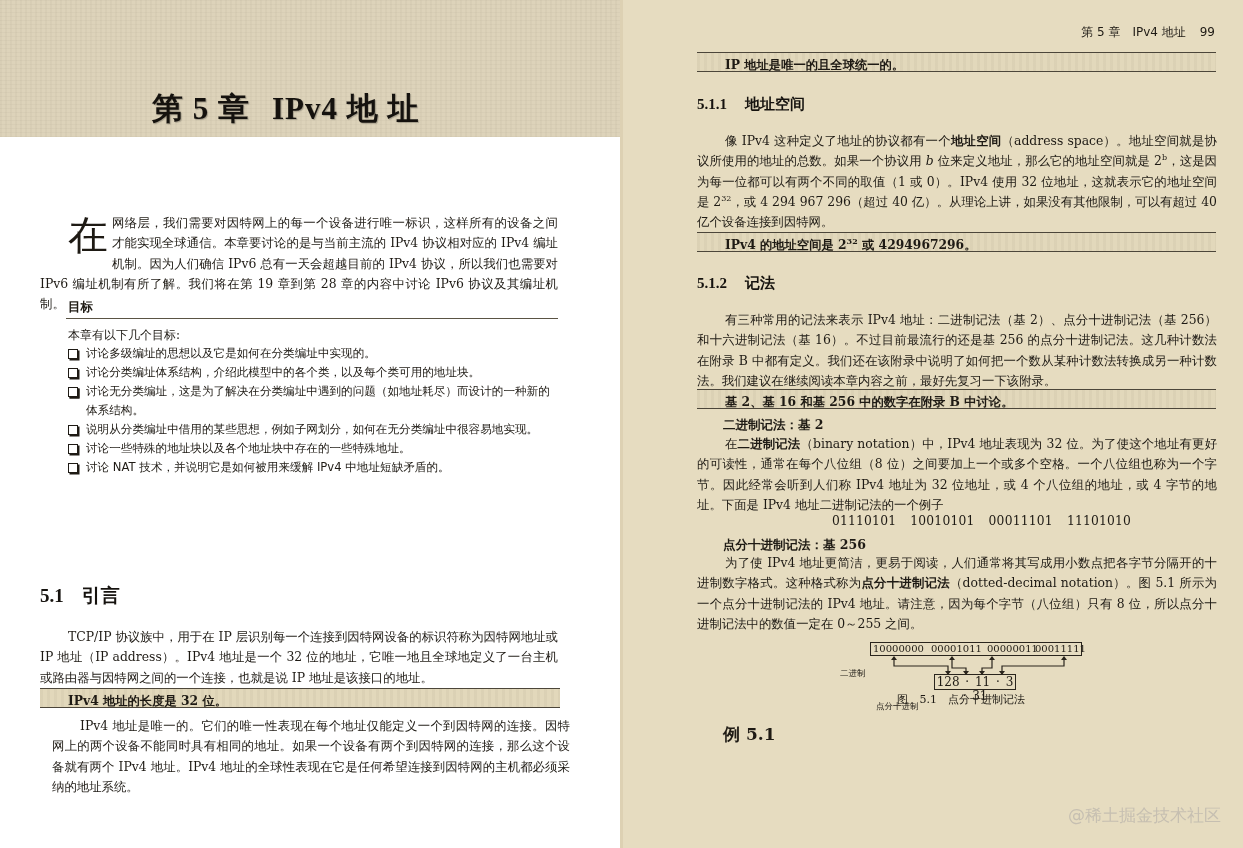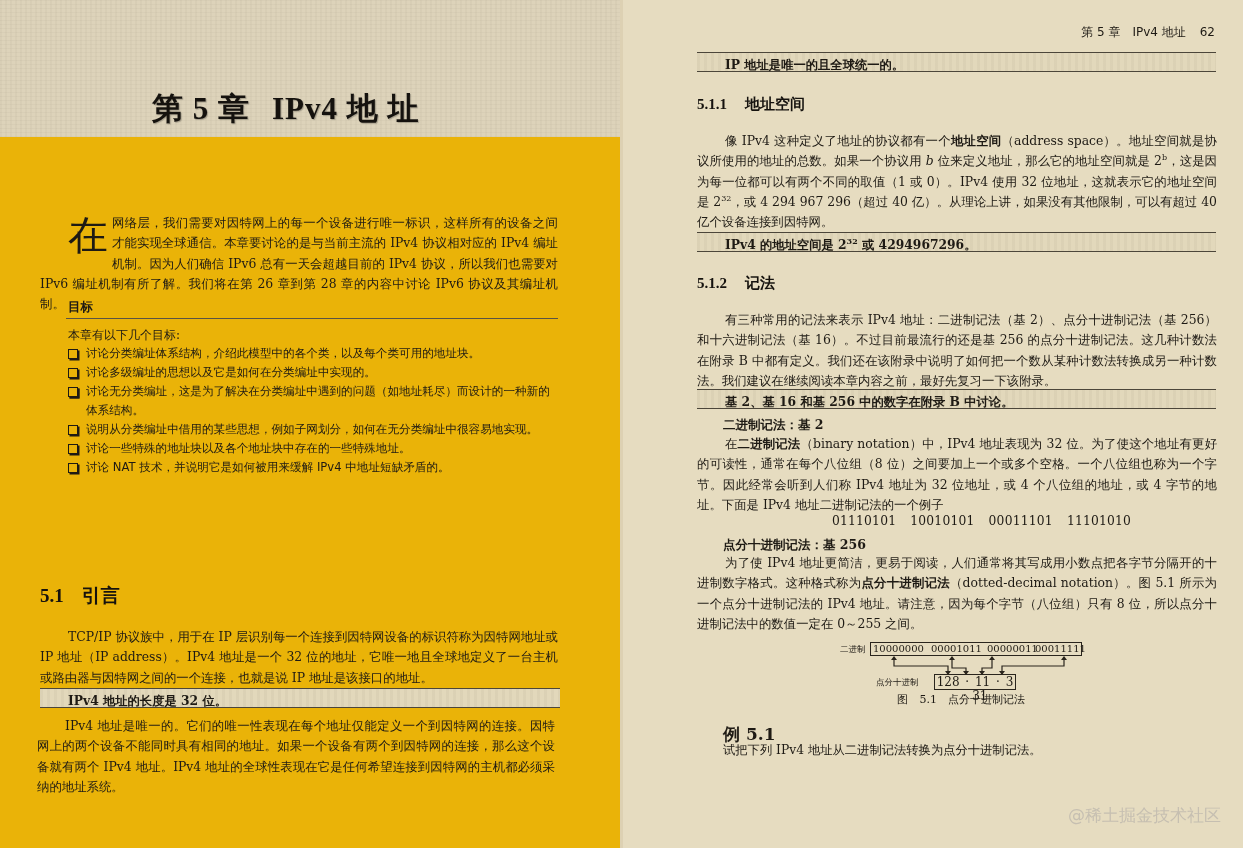--- a/index.html
+++ b/index.html
@@ -4,21 +4,21 @@
 <style>
   html, body { margin:0; padding:0; }
   body {
     width:1243px; height:848px; overflow:hidden;
     background:#e6dcc0;
     font-family:"DejaVu Serif","Liberation Serif",serif;
     color:#1e1a14;
     position:relative;
   }
   .page { position:absolute; top:0; height:848px; }
-  .page-left { left:0; width:622px; background:#eab308; }
+  .page-left { left:0; width:622px; background:#ffffff; }
   .page-right { left:622px; width:621px; background:#e6dcc0; }
   .gutter { position:absolute; left:620px; top:0; width:3px; height:848px; background:#ddd1b3; }
 
   .chapter-band {
     position:absolute; left:0; top:0; width:620px; height:137px;
     background:
       repeating-linear-gradient(90deg, rgba(120,110,90,0.05) 0 2px, rgba(0,0,0,0) 2px 5px),
       repeating-linear-gradient(0deg, rgba(120,110,90,0.05) 0 1px, rgba(0,0,0,0) 1px 4px),
       #ddd3ba;
   }
@@ -42,21 +42,21 @@
   .goals li { position:relative; padding-left:20px; }
   .goals .box { position:absolute; left:2px; top:5px; width:8px; height:8px; border:1.5px solid #1e1a14; box-shadow:1.5px 1.5px 0 #1e1a14; }
 
   .sec-h { position:absolute; font-weight:bold; font-family:"Liberation Serif","DejaVu Serif",serif; color:#15120e; }
   .sec51 { left:40px; top:583px; font-size:19px; }
   .sec511 { left:697px; top:95px; font-size:15px; }
   .sec512 { left:697px; top:274px; font-size:15px; }
   .sec-h .num { display:inline-block; margin-right:18px; }
 
   .p51 { left:40px; top:627px; width:518px; }
-  .p51b { left:37px; top:716px; width:518px; }
+  .p51b { left:52px; top:716px; width:518px; }
   .indent { text-indent:28px; }
 
   .callout {
     position:absolute; height:20px;
     border-top:1.3px solid #4c463a; border-bottom:1.3px solid #4c463a;
     background:
       repeating-linear-gradient(90deg, rgba(110,100,80,0.06) 0 3px, rgba(0,0,0,0) 3px 7px), #e2d8bb;
     font-size:12.3px; font-weight:bold; line-height:24px; box-sizing:border-box;
   }
   .callout span { padding-left:28px; }
@@ -73,21 +73,21 @@
   sup { font-size:8px; line-height:0; }
 
   .subh { position:absolute; font-weight:bold; font-size:12.5px; }
   .sh-bin { left:723px; top:417px; }
   .p-bin { left:697px; top:434px; width:520px; }
   .bin-example { position:absolute; left:832px; top:514px; font-size:12.3px; word-spacing:10px; letter-spacing:0.2px; }
   .sh-dot { left:723px; top:537px; }
   .p-dot { left:697px; top:553px; width:520px; }
 
   .fig { position:absolute; left:836px; top:642px; width:260px; height:66px; font-size:11px; }
-  .fig .lbl { position:absolute; font-size:8.5px; font-family:"DejaVu Sans","Liberation Sans",sans-serif; }
+  .fig .lbl { position:absolute; font-size:8.5px; font-family:"DejaVu Sans","Liberation Sans",sans-serif;margin-top:24px; }
   .fig .binbox { position:absolute; left:34px; top:0; width:212px; height:14px; border:1.3px solid #2a251d; box-sizing:border-box; font-size:10px; line-height:12px; }
   .fig .binbox span { position:absolute; top:0; }
   .fig .decbox { position:absolute; left:98px; top:32px; width:82px; height:16px; border:1.3px solid #2a251d; box-sizing:border-box; font-size:12px; line-height:14px; text-align:center; word-spacing:2px; }
   .fig svg { position:absolute; left:0; top:0; }
   .fig-caption { position:absolute; left:897px; top:692px; font-size:11px; word-spacing:8px; }
 
   .ex-title { position:absolute; left:723px; top:723px; font-size:17px; font-weight:bold; }
   .ex-body { position:absolute; left:723px; top:742px; font-size:12.3px; }
   .ex-a { position:absolute; left:723px; top:762px; font-size:12.3px; }
   .ex-a .gap1 { display:inline-block; width:8px; }
@@ -97,49 +97,49 @@
 </head>
 <body>
 
 <div class="page page-left">
   <div class="chapter-band"></div>
   <div class="chapter-title">
     <span>第 5 章</span><span class="sp"></span><span>IPv4 地 址</span>
   </div>
 
   <div class="txt intro">
-    <span class="dropcap">在</span><span>网络层，我们需要对因特网上的每一个设备进行唯一标识，这样所有的设备之间才能实现全球通信。本章要讨论的是与当前主流的 IPv4 协议相对应的 IPv4 编址机制。因为人们确信 IPv6 总有一天会超越目前的 IPv4 协议，所以我们也需要对 IPv6 编址机制有所了解。我们将在第 26 章到第 28 章的内容中讨论 IPv6 协议及其编址机制。</span>
+    <span class="dropcap">在</span><span>网络层，我们需要对因特网上的每一个设备进行唯一标识，这样所有的设备之间才能实现全球通信。本章要讨论的是与当前主流的 IPv4 协议相对应的 IPv4 编址机制。因为人们确信 IPv6 总有一天会超越目前的 IPv4 协议，所以我们也需要对 IPv6 编址机制有所了解。我们将在第 19 章到第 28 章的内容中讨论 IPv6 协议及其编址机制。</span>
   </div>
 
   <div class="goal-head">目标</div>
   <div class="goal-rule"></div>
   <div class="goal-intro">本章有以下几个目标:</div>
   <ul class="goals">
+    <li><span class="box"></span><span>讨论多级编址的思想以及它是如何在分类编址中实现的。</span></li>
     <li><span class="box"></span><span>讨论分类编址体系结构，介绍此模型中的各个类，以及每个类可用的地址块。</span></li>
-    <li><span class="box"></span><span>讨论多级编址的思想以及它是如何在分类编址中实现的。</span></li>
     <li><span class="box"></span></li>
     <li><span class="box"></span><span>讨论无分类编址，这是为了解决在分类编址中遇到的问题（如地址耗尽）而设计的一种新的体系结构。</span></li>
     <li><span class="box"></span><span>说明从分类编址中借用的某些思想，例如子网划分，如何在无分类编址中很容易地实现。</span></li>
     <li><span class="box"></span><span>讨论一些特殊的地址块以及各个地址块中存在的一些特殊地址。</span></li>
     <li><span class="box"></span><span>讨论 NAT 技术，并说明它是如何被用来缓解 IPv4 中地址短缺矛盾的。</span></li>
   </ul>
 
   <div class="sec-h sec51">
     <span class="num">5.1</span><span>引言</span>
   </div>
   <div class="txt p51 indent">TCP/IP 协议族中，用于在 IP 层识别每一个连接到因特网设备的标识符称为因特网地址或 IP 地址（IP address）。IPv4 地址是一个 32 位的地址，它唯一地且全球地定义了一台主机或路由器与因特网之间的一个连接，也就是说 IP 地址是该接口的地址。</div>
   <div class="callout c-left"><span>IPv4 地址的长度是 32 位。</span></div>
   <div class="txt p51b indent">IPv4 地址是唯一的。它们的唯一性表现在每个地址仅能定义一个到因特网的连接。因特网上的两个设备不能同时具有相同的地址。如果一个设备有两个到因特网的连接，那么这个设备就有两个 IPv4 地址。IPv4 地址的全球性表现在它是任何希望连接到因特网的主机都必须采纳的地址系统。</div>
 </div>
 
 <div class="gutter"></div>
 
 <div class="page page-right" style="left:0;width:1243px;background:transparent;">
   <div class="running-head">
-    <span>第 5 章　IPv4 地址</span><span class="pg">62</span>
+    <span>第 5 章　IPv4 地址</span><span class="pg">99</span>
   </div>
 
   <div class="callout c-r1"><span>IP 地址是唯一的且全球统一的。</span></div>
 
   <div class="sec-h sec511">
     <span class="num">5.1.1</span><span>地址空间</span>
   </div>
   <div class="txt p511 indent"><span>像 IPv4 这种定义了地址的协议都有一个</span><b>地址空间</b><span>（address space）。地址空间就是协议所使用的地址的总数。如果一个协议用 </span><i>b</i><span> 位来定义地址，那么它的地址空间就是 2</span><sup>b</sup><span>，这是因为每一位都可以有两个不同的取值（1 或 0）。IPv4 使用 32 位地址，这就表示它的地址空间是 2</span><sup>32</sup><span>，或 4 294 967 296（超过 40 亿）。从理论上讲，如果没有其他限制，可以有超过 40 亿个设备连接到因特网。</span></div>
   <div class="callout c-r2"><span><span style="padding:0">IPv4 的地址空间是 2</span><sup>32</sup><span style="padding:0"> 或 4294967296。</span></span></div>
 
@@ -181,16 +181,15 @@
         <polygon points="143,29 149,29 146,33"></polygon>
         <polygon points="163,29 169,29 166,33"></polygon>
       </g>
     </svg>
     <span class="lbl" style="left:40px;top:35px;">点分十进制</span>
     <div class="decbox">128 · 11 · 3 · 31</div>
   </div>
   <div class="fig-caption">图 5.1　点分十进制记法</div>
 
   <div class="ex-title">例 5.1</div>
-  <div class="ex-body">试把下列 IPv4 地址从二进制记法转换为点分十进制记法。</div>
 
   <div class="watermark">@稀土掘金技术社区</div>
 </div>
 
 </body></html>

